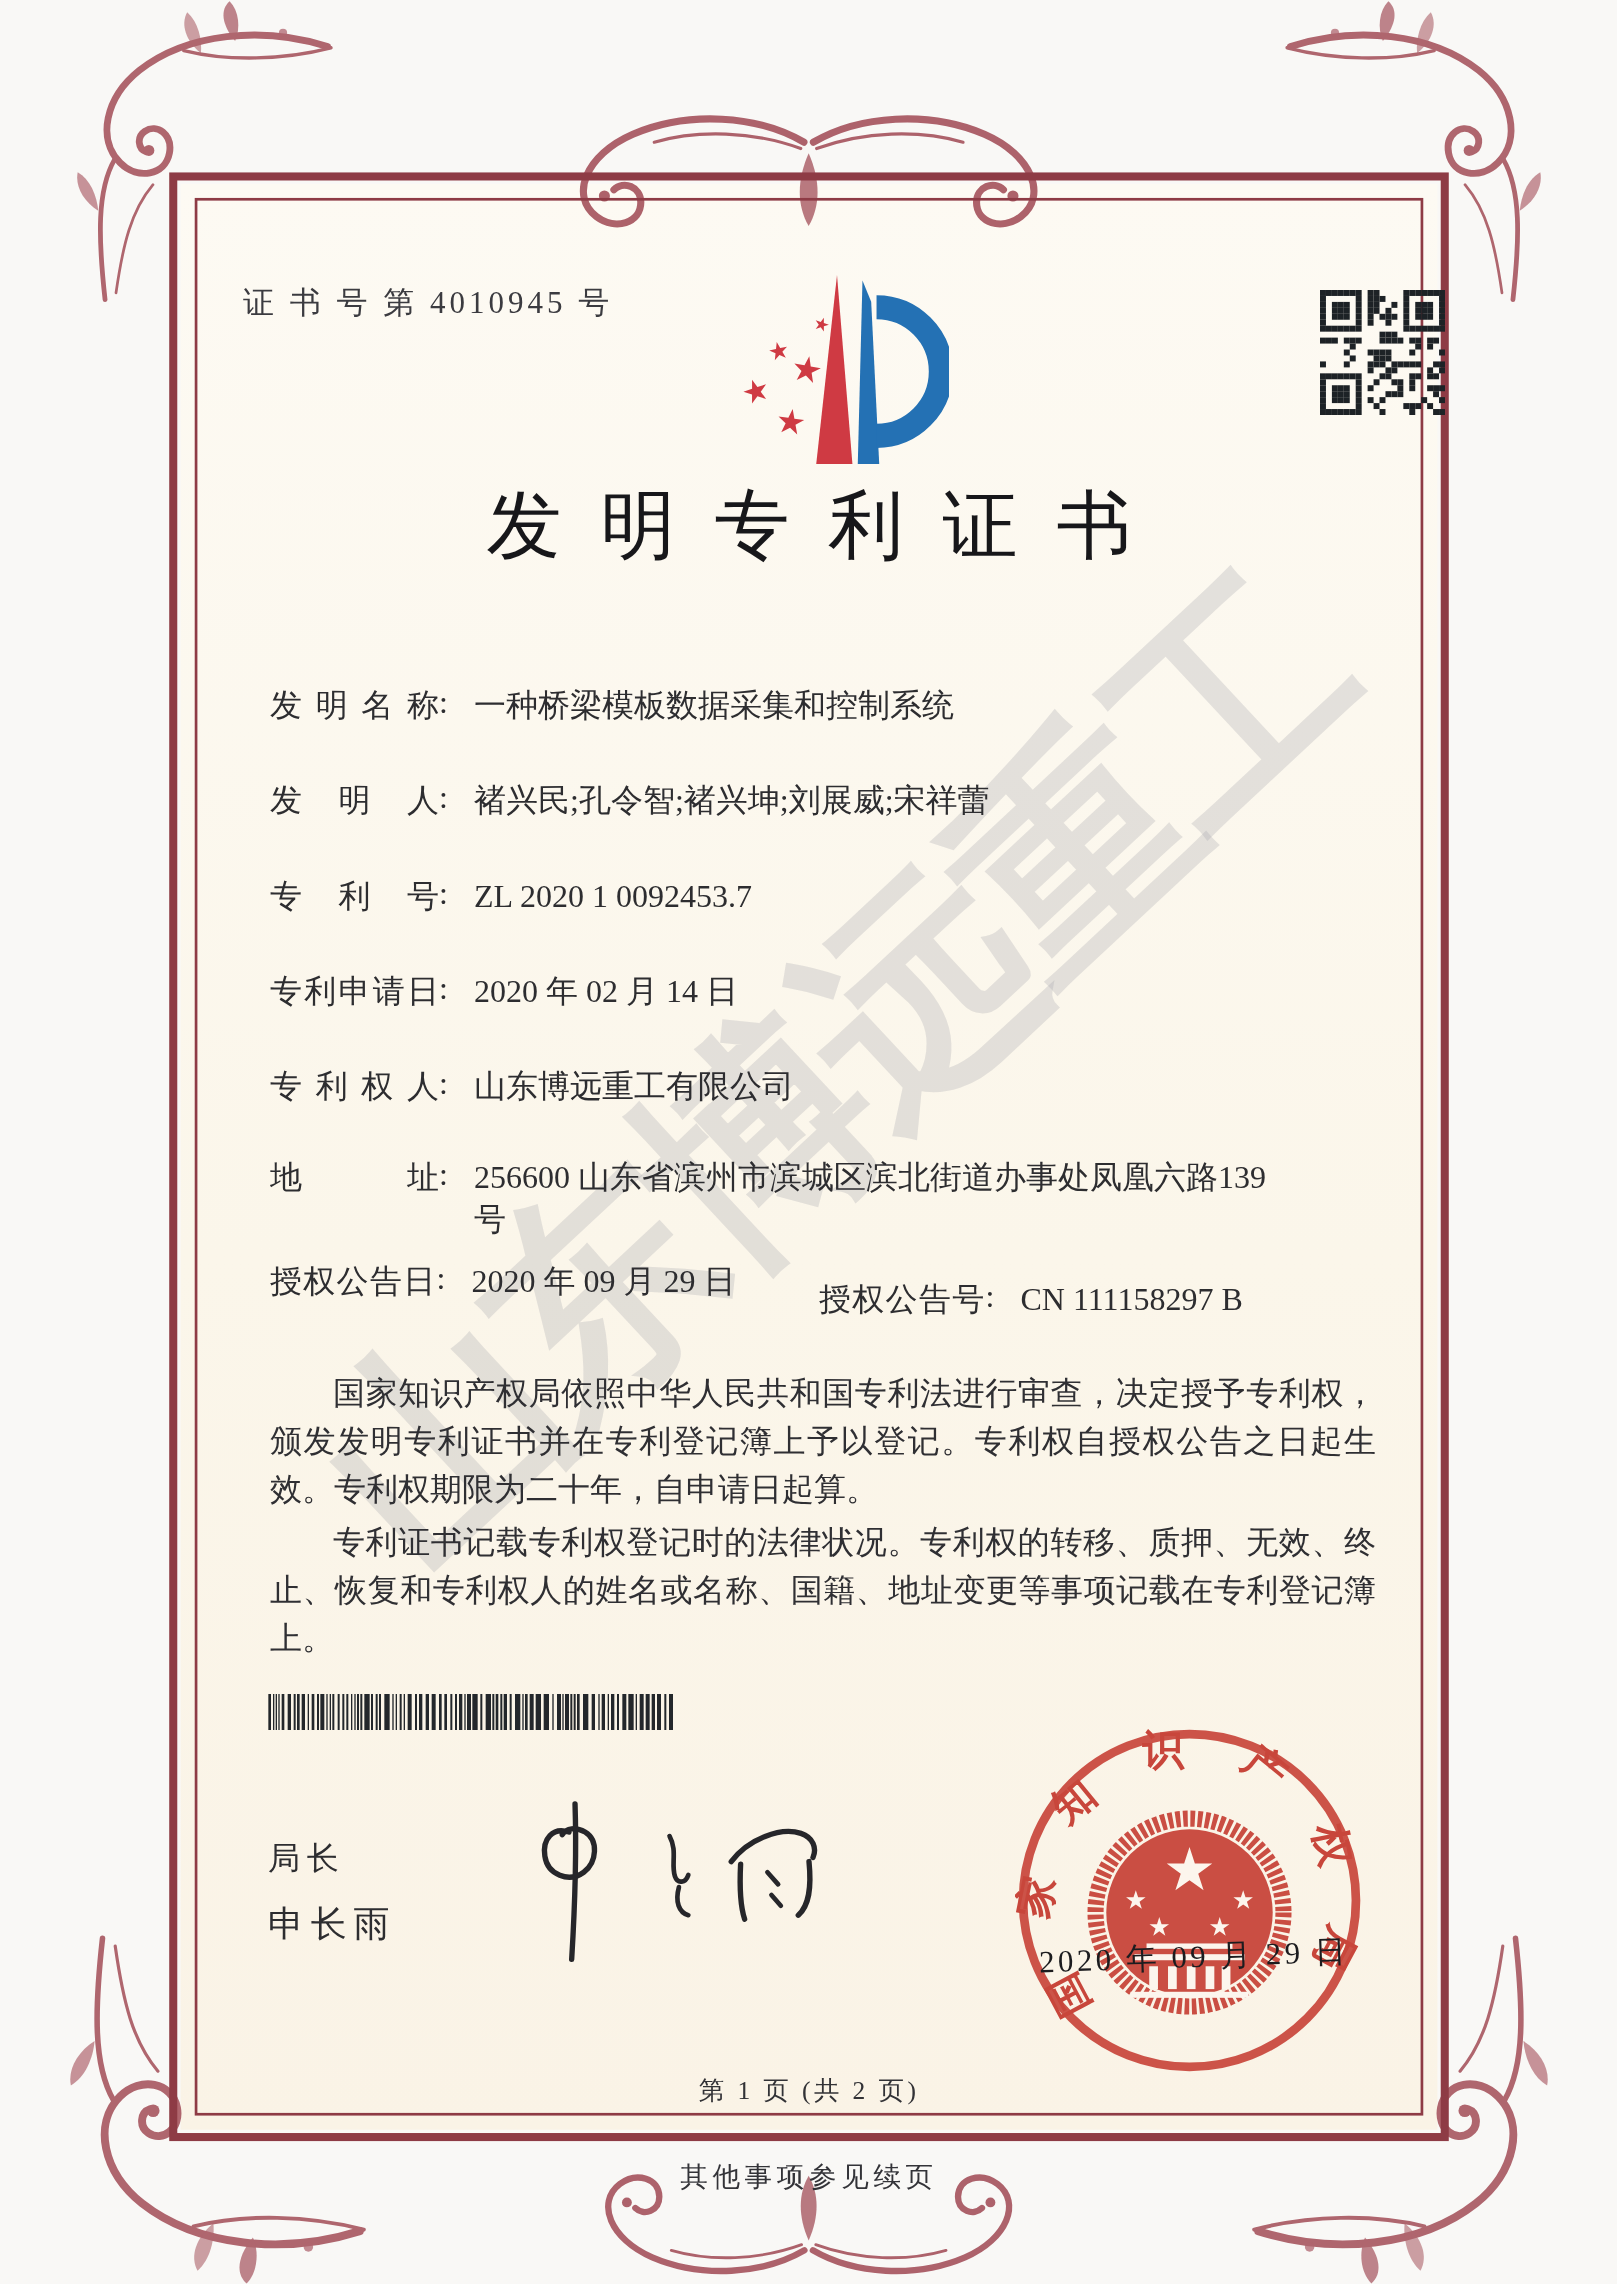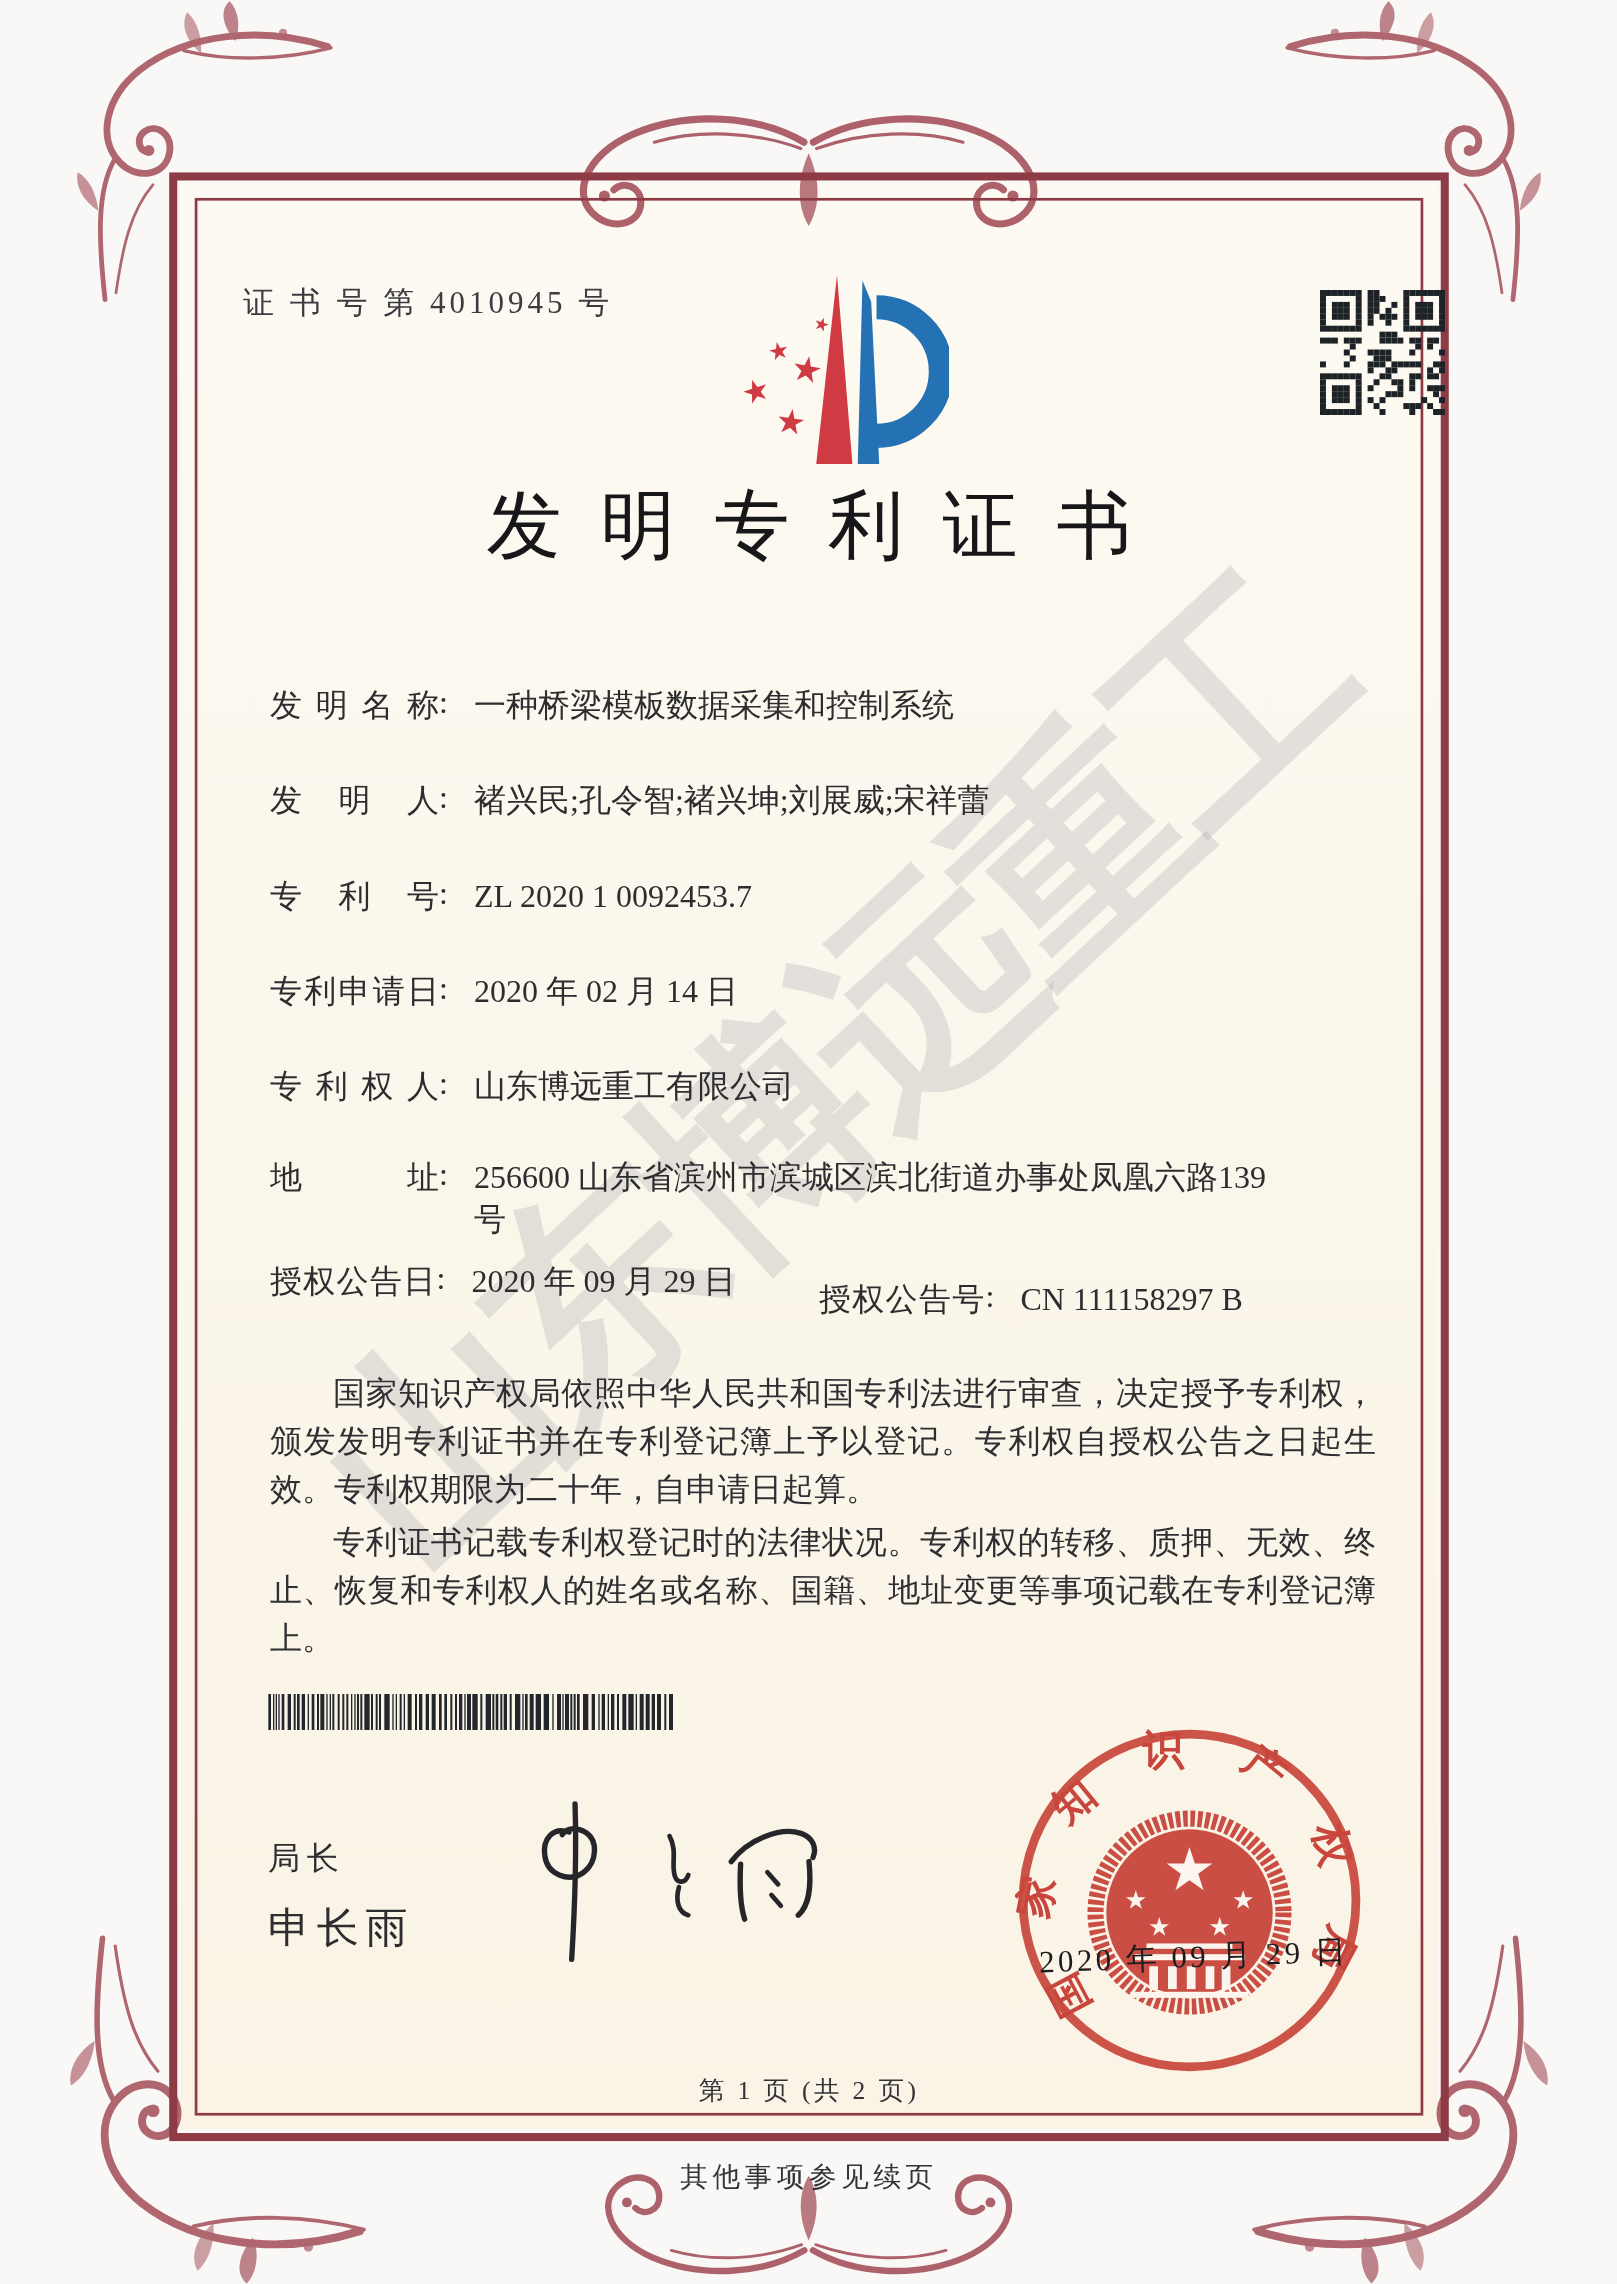--- a/index.html
+++ b/index.html
@@ -39,21 +39,21 @@
   }
   .gpair2{position:absolute;left:549px;top:18px;white-space:nowrap;}
   .glabel{letter-spacing:1.3px;font-family:Liberation Serif, serif;}
   .paras{
     left:270px;top:1327px;width:1106px;font-size:32px;line-height:48px;
     text-align:justify;color:#2f2f33;margin-top:42px;
   }
   .paras p{margin:0;text-indent:63px;}
   .paras p + p{margin-top:5.4px;}
   .sig-title{left:268px;top:1837px;font-size:32px;letter-spacing:6.7px;}
-  .sig-name{left:268px;top:1900px;font-size:42px;letter-spacing:6.7px;}
+  .sig-name{left:268px;top:1900px;font-size:36px;letter-spacing:6.7px;}
   .page-info{left:173px;top:2073px;width:1272px;text-align:center;font-size:25.5px;letter-spacing:3.4px;color:#323236;}
   .footer-note{left:173px;top:2159px;width:1272px;text-align:center;font-size:27.5px;letter-spacing:4.7px;color:#333338;}
   .seal-date{
     left:1039px;top:1936px;font-size:31px;letter-spacing:3.4px;color:#1c1c1f;
     white-space:nowrap;transform:rotate(-2deg);
   }
 </style>
 </head>
 <body>
 

